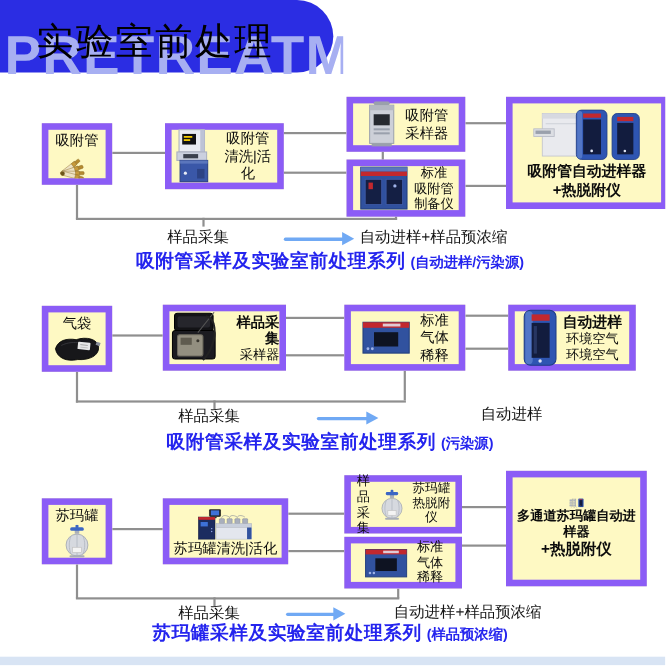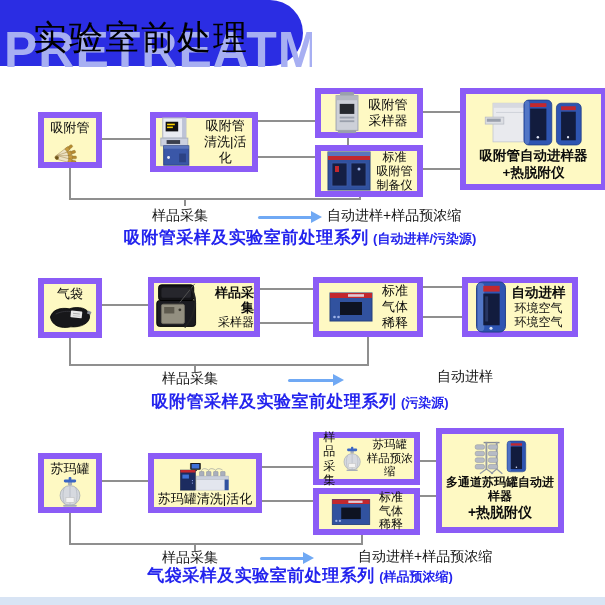--- a/index.html
+++ b/index.html
@@ -318,41 +318,41 @@
         <rect x="15" y="7" width="6" height="5" fill="#A9AEB8"></rect>
         <rect x="9" y="3.5" width="18" height="4.5" rx="2" fill="#3B66C4"></rect>
         <rect x="16" y="0" width="4" height="5" rx="1.5" fill="#3B66C4"></rect>
         <circle cx="18" cy="27" r="14.5" fill="#D6D9DF" stroke="#9CA2AC"></circle>
         <path d="M10,15 C7,22 7,32 10,39 M18,12.5 L18,41.5 M26,15 C29,22 29,32 26,39" stroke="#AEB4BE" fill="none"></path>
         <rect x="12" y="30" width="12" height="7" fill="#F4F4F4" stroke="#c5c5c5"></rect>
         <rect x="8" y="40.5" width="20" height="3" rx="1.5" fill="#A9AEB8"></rect>
       </svg>
       <div class="bt xs">
         <div>苏玛罐</div>
-        <div>样品预浓缩</div>
+        <div>热脱附仪</div>
       </div>
     </div>
 
     <div class="bx" style="left:313px;top:488px;width:107px;height:47px;gap:7px">
       <svg width="42" height="32" viewBox="0 0 46 36">
         <rect x="2" y="4" width="42" height="28" fill="#31529F" stroke="#24407E"></rect>
         <rect x="2" y="4" width="42" height="5" fill="#C2282E"></rect>
         <rect x="20" y="5.2" width="16" height="2.6" fill="#E5E8F2" opacity="0.85"></rect>
         <rect x="12" y="13" width="22" height="13" fill="#0E1322"></rect>
         <circle cx="6.5" cy="28" r="1.3" fill="#9fb3e8"></circle>
         <circle cx="10.5" cy="28" r="1.3" fill="#9fb3e8"></circle>
       </svg>
       <div class="bt sm" style="line-height:1.12">
         <div>标准</div>
         <div>气体</div>
         <div>稀释</div>
       </div>
     </div>
 
-    <div class="bx col" style="left:436px;top:428px;width:128px;height:105px;padding:6px 0">
+    <div class="bx col" style="left:460px;top:428px;width:128px;height:105px;padding:19px 0">
       <svg width="122" height="70" viewBox="0 0 122 74">
         <rect x="76" y="2" width="40" height="66" rx="7" fill="#2E55B2" stroke="#1F3C86"></rect>
         <rect x="77" y="3" width="8" height="64" rx="4" fill="#6286D2" opacity="0.6"></rect>
         <rect x="84" y="7" width="24" height="5" fill="#C2282E"></rect>
         <rect x="84" y="14" width="24" height="48" fill="#121C3E"></rect>
         <circle cx="96" cy="58" r="1.7" fill="#dfe5f5"></circle>
         <rect x="26" y="4" width="34" height="3" fill="#848a96"></rect>
         <rect x="30" y="4" width="4" height="58" fill="#9298A4"></rect>
         <rect x="52" y="4" width="4" height="58" fill="#9298A4"></rect>
         <g fill="#B6BBC5" stroke="#8a8f99">
@@ -373,19 +373,19 @@
       </div>
     </div>
 
     <div class="flow" style="left:162px;top:549px">样品采集</div>
     <div class="arrow" style="left:260px;top:552px;width:54px">
       <div class="shaft"></div>
         <div class="head"></div>
     </div>
     <div class="flow" style="left:358px;top:548px">自动进样+样品预浓缩</div>
     <div class="series" style="top:564px">
-      <span class="main">气袋采样及实验室前处理系列</span>
+      <span class="main">苏玛罐采样及实验室前处理系列</span>
       <span class="scope">(样品预浓缩)</span>
     </div>
   </div>
 
   <div class="band"></div>
 </div>
 
 </body></html>

